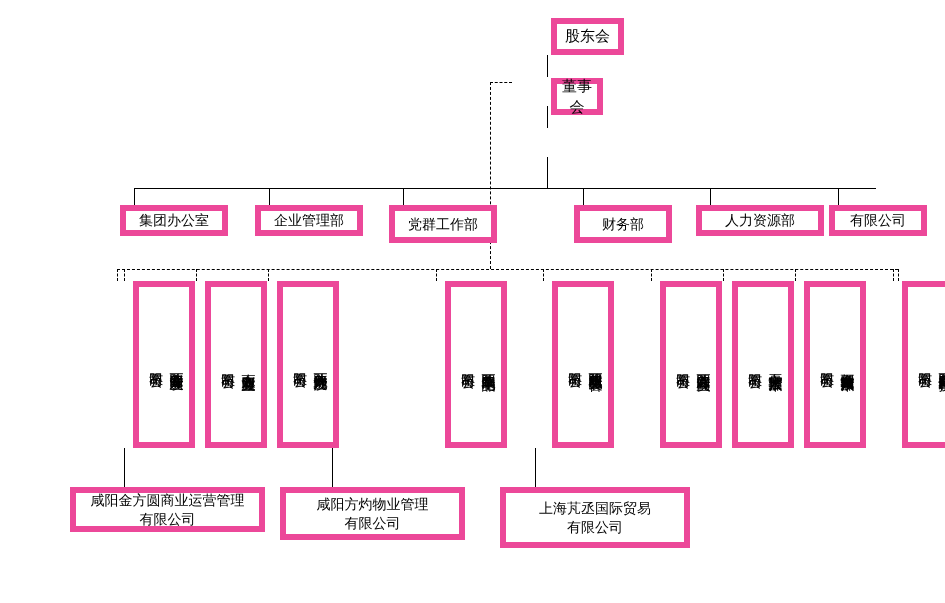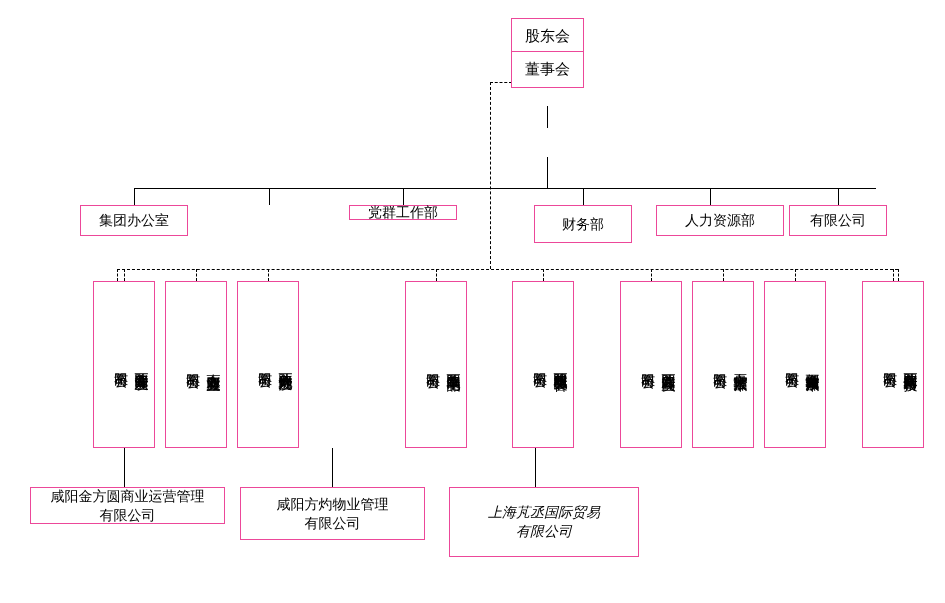--- a/index.html
+++ b/index.html
@@ -14,27 +14,28 @@
   #chart {
     position: relative;
     width: 945px;
     height: 603px;
     background: #ffffff;
     overflow: hidden;
   }
   .node {
     position: absolute;
     box-sizing: border-box;
-    border: 1px solid #ec4899;
+    border: 6px solid #ec4899;
     background: #ffffff;
     display: flex;
     align-items: center;
     justify-content: center;
     text-align: center;
     z-index: 3;
+    margin-left: 40px;
   }
   .node .label {
     display: block;
     line-height: 1.35;
     white-space: pre-line;
   }
   
   .node.top {
     font-size: 15px;
   }
@@ -123,31 +124,34 @@
   <div class="ln dash-v" style="left:893px; top:269px; height:12px;"></div>
 
   <div class="ln solid-v" style="left:124px; top:448px; height:39px;"></div>
   <div class="ln solid-v" style="left:332px; top:448px; height:39px;"></div>
   <div class="ln solid-v" style="left:535px; top:448px; height:39px;"></div>
 
   <div class="node top" style="left:511px; top:18px; width:73px; height:37px;">
     <span class="label">股东会</span>
   </div>
 
-  <div class="node top" style="left:511px; top:51px; width:73px; height:37px;">
+  <div class="node top" style="left:511px; top:78px; width:52px; height:37px;">
     <span class="label">董事会</span>
   </div>
 
 
   <div class="node dept" style="left:80px; top:205px; width:108px; height:31px;">
     <span class="label">集团办公室</span>
   </div>
 
-
-  <div class="node dept" style="left:349px; top:205px; width:108px; height:15px;">
+  <div class="node dept" style="left:215px; top:205px; width:108px; height:31px;">
+    <span class="label">企业管理部</span>
+  </div>
+
+  <div class="node dept" style="left:349px; top:205px; width:108px; height:38px;">
     <span class="label">党群工作部</span>
   </div>
 
   <div class="node dept" style="left:534px; top:205px; width:98px; height:38px;">
     <span class="label">财务部</span>
   </div>
 
   <div class="node dept" style="left:656px; top:205px; width:128px; height:31px;">
     <span class="label">人力资源部</span>
   </div>
@@ -194,28 +198,28 @@
   <div class="node sub" style="left:764px; top:281px; width:62px; height:167px;">
     <span class="label">新疆金世康圆辐照技术
 有限公司</span>
   </div>
 
   <div class="node sub" style="left:862px; top:281px; width:62px; height:167px;">
     <span class="label">陕西方圆创新网络科技
 有限公司</span>
   </div>
 
-  <div class="node leaf" style="left:30px; top:487px; width:195px; height:37px;">
+  <div class="node leaf" style="left:30px; top:487px; width:195px; height:45px;">
     <span class="label">咸阳金方圆商业运营管理
 有限公司</span>
   </div>
 
   <div class="node leaf" style="left:240px; top:487px; width:185px; height:53px;">
     <span class="label">咸阳方灼物业管理
 有限公司</span>
   </div>
 
-  <div class="node leaf" style="left:449px; top:487px; width:190px; height:70px;font-style:italic;">
+  <div class="node leaf" style="left:460px; top:487px; width:190px; height:61px;">
     <span class="label">上海芃丞国际贸易
 有限公司</span>
   </div>
 
 </div>
 
 </body></html>

